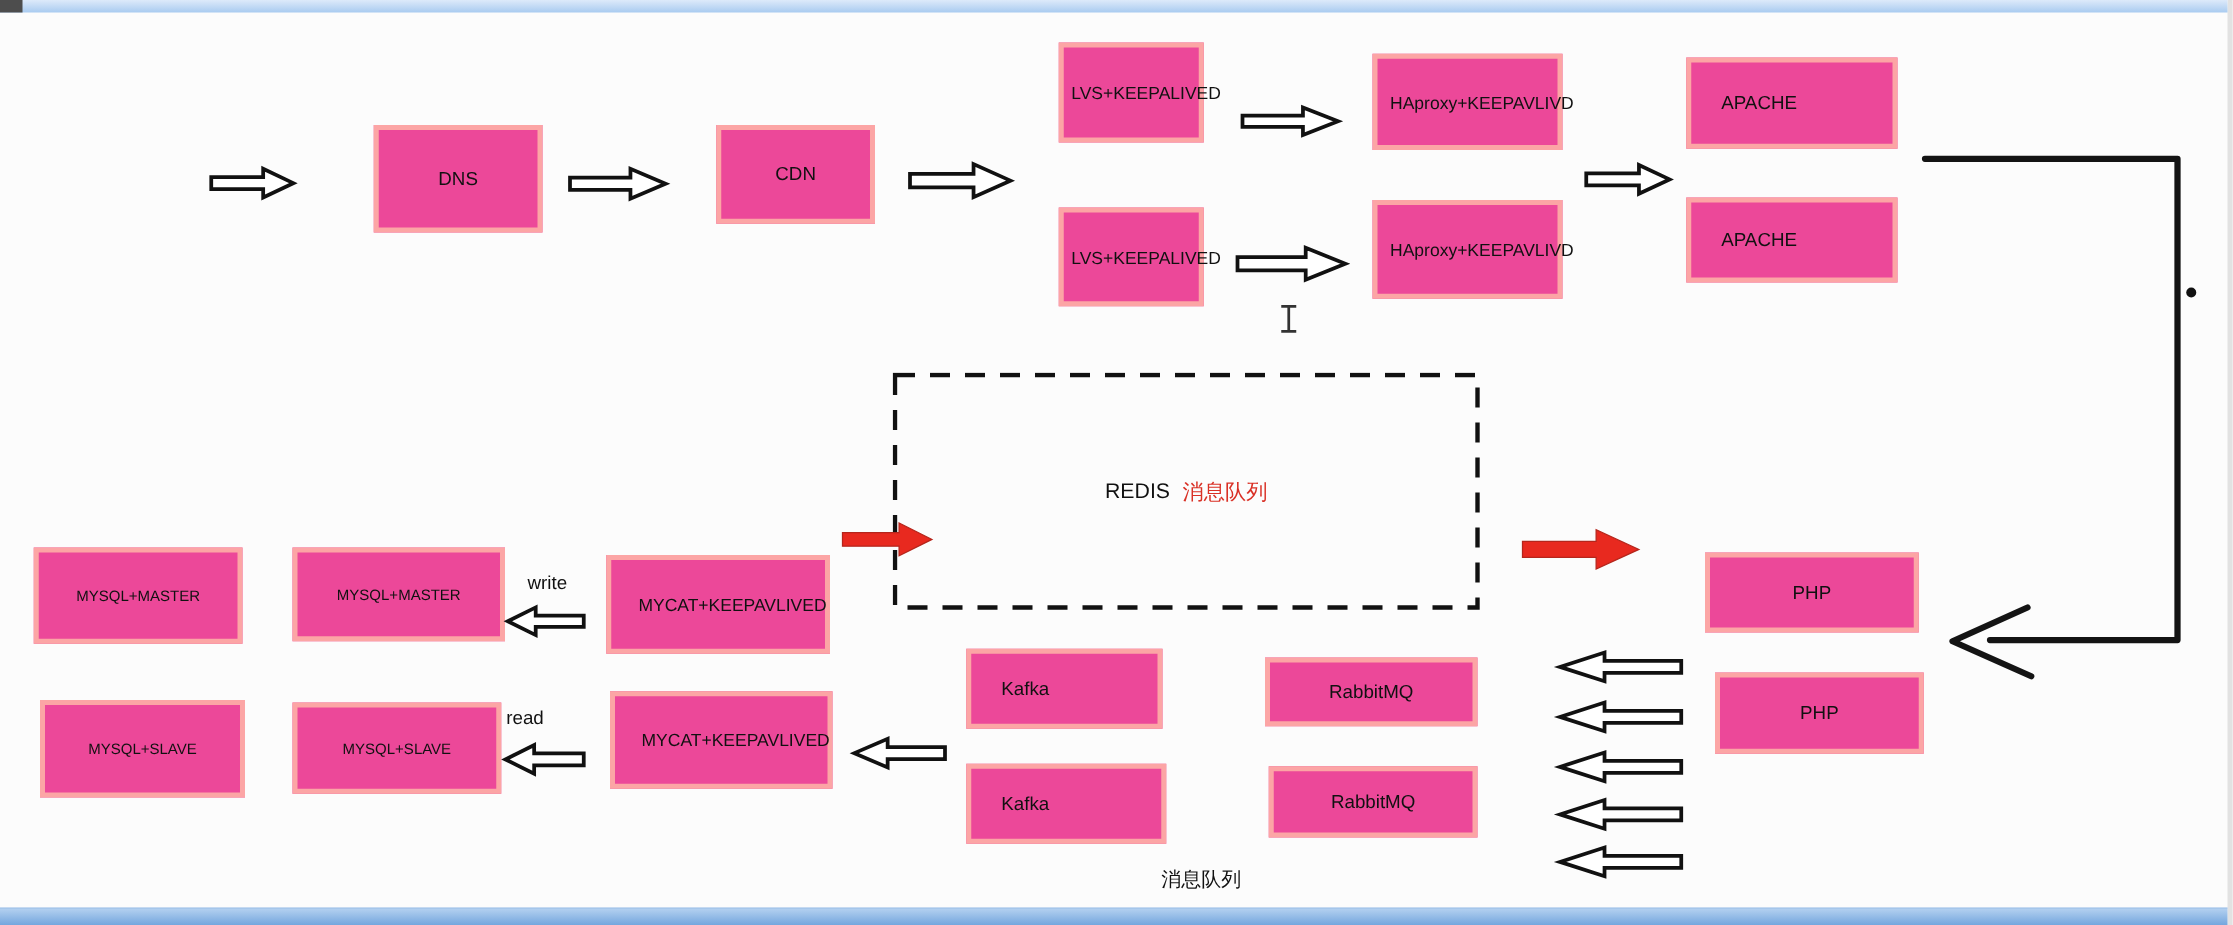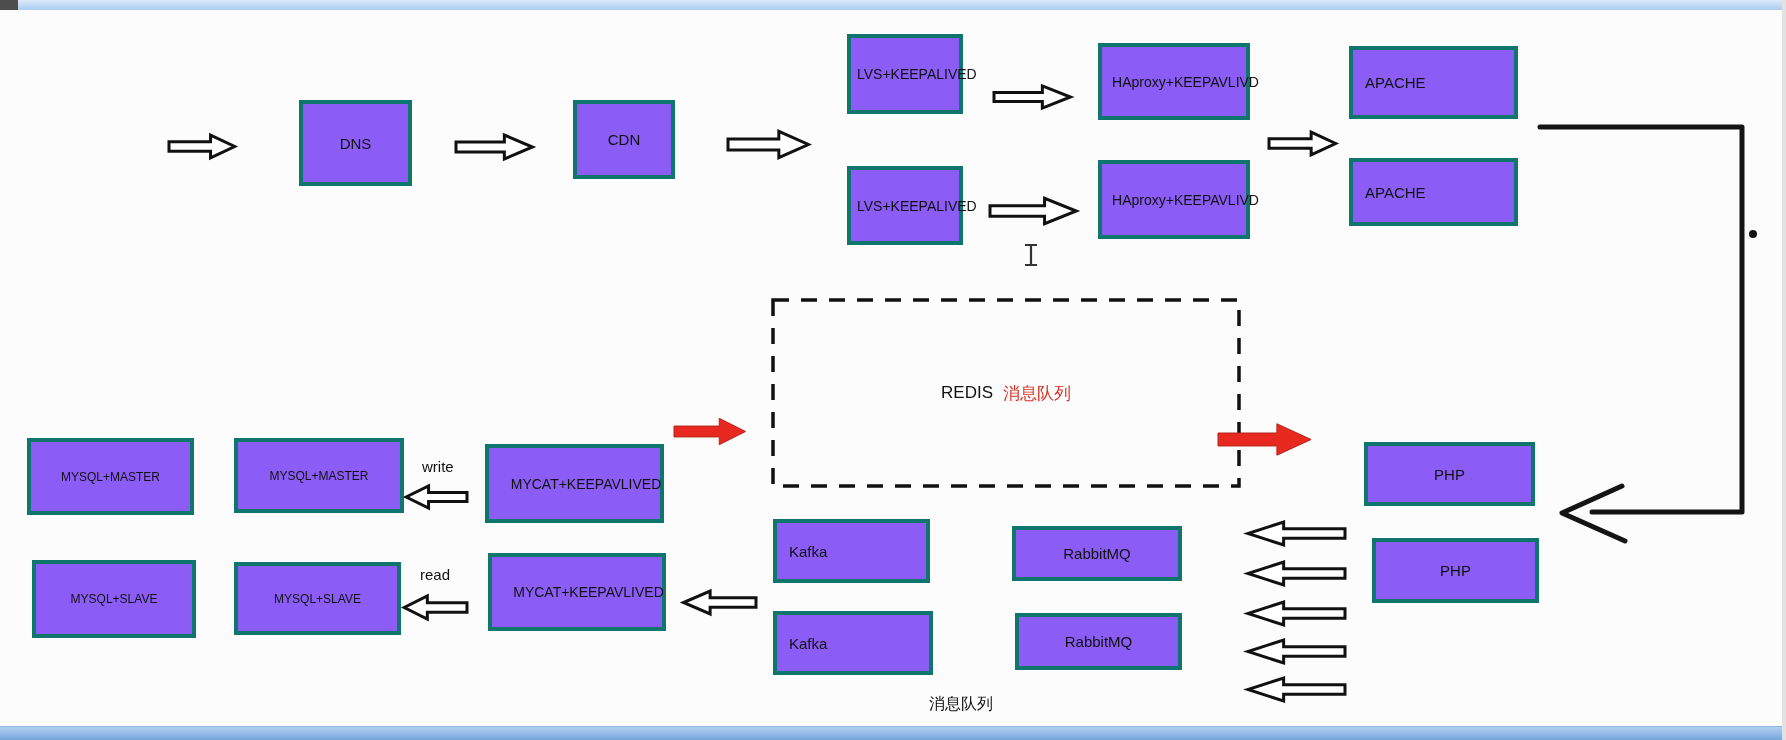--- a/index.html
+++ b/index.html
@@ -1,27 +1,27 @@
 <!DOCTYPE html>
 <html style="--red-arrow: #e8291f; --redis-sub: #d93025;"><head>
 <meta charset="utf-8">
 <style>
   html,body{margin:0;padding:0;}
   body{font-family:"Liberation Sans","DejaVu Sans",sans-serif;background:#e9e9e9;}
   .canvas{position:relative;width:1786px;height:740px;background:#fcfcfc;overflow:hidden;border-right:4px solid #e2e2e2;box-sizing:border-box;}
   .topbar{position:absolute;left:0;top:0;width:1786px;height:10px;background:linear-gradient(180deg,#ddeafa,#a9cbf0);}
   .topcap{position:absolute;left:0;top:0;width:18px;height:10px;background:#4d4d4d;}
   .bottombar{position:absolute;left:0;top:726px;width:1786px;height:14px;background:linear-gradient(180deg,#b3d0f0,#6fa3dc);border-top:1px solid #8fb8e6;}
-  .box{position:absolute;box-sizing:border-box;border:4px solid #0f766e;background:#8b5cf6;display:flex;align-items:center;justify-content:center;font-size:15px;color:#111;white-space:nowrap;}
-  .box.left{justify-content:flex-start;padding-left:12px;}
+  .box{position:absolute;box-sizing:border-box;border:4px solid #fca5a5;background:#ec4899;display:flex;align-items:center;justify-content:center;font-size:15px;color:#111;white-space:nowrap;}
+  .box.left{justify-content:flex-start;padding-left:24px;}
   .box.fs14{font-size:14px;padding-left:23px;}
   .box.fs16{font-size:12px;}
   .circle{border-radius:50%;}
   .lbl{pointer-events:none;}
-  .redis{position:absolute;left:771px;top:298px;width:470px;height:190px;}
+  .redis{position:absolute;left:714px;top:298px;width:470px;height:190px;}
   .redis svg.dash{position:absolute;left:0;top:0;width:100%;height:100%;}
   .redis-label{position:absolute;left:0;top:0;width:100%;height:100%;display:flex;align-items:center;justify-content:center;gap:10px;font-size:17px;color:#111;}
   .redis-sub{color:var(--redis-sub,#d93025);}
   .arr{position:absolute;overflow:visible;}
   .arr polygon.hollow{fill:#ffffff;stroke:#111111;stroke-width:3;vector-effect:non-scaling-stroke;}
   .arr polygon.red{fill:var(--red-arrow,#e8291f);stroke:#b5261c;stroke-width:1;vector-effect:non-scaling-stroke;}
   .small-label{position:absolute;font-size:15px;color:#111;white-space:nowrap;}
   .overlay{position:absolute;left:0;top:0;width:1786px;height:740px;pointer-events:none;}
   .overlay .stroke{fill:none;stroke:#141414;stroke-width:5;stroke-linecap:round;stroke-linejoin:round;}
 </style>
@@ -32,29 +32,29 @@
 
   <div class="topbar">
     <div class="topcap"></div>
   </div>
 
 
   <svg class="arr" style="left:169px;top:133px;width:67px;height:27px;" viewBox="0 0 100 40" preserveAspectRatio="none">
     <polygon class="hollow" points="0,13 62,13 62,3 98,20 62,37 62,27 0,27"></polygon>
   </svg>
 
-  <div class="box" style="left:299px;top:100px;width:113px;height:86px;">
+  <div class="box" style="left:299px;top:100px;width:135px;height:86px;">
     <span class="lbl">DNS</span>
   </div>
 
   <svg class="arr" style="left:456px;top:133px;width:78px;height:28px;" viewBox="0 0 100 40" preserveAspectRatio="none">
     <polygon class="hollow" points="0,13 62,13 62,3 98,20 62,37 62,27 0,27"></polygon>
   </svg>
 
-  <div class="box" style="left:573px;top:100px;width:102px;height:79px;">
+  <div class="box" style="left:573px;top:100px;width:127px;height:79px;">
     <span class="lbl">CDN</span>
   </div>
 
   <svg class="arr" style="left:728px;top:129px;width:82px;height:31px;" viewBox="0 0 100 40" preserveAspectRatio="none">
     <polygon class="hollow" points="0,13 62,13 62,3 98,20 62,37 62,27 0,27"></polygon>
   </svg>
 
   <div class="box left fs14" style="left:847px;top:34px;width:116px;height:80px;padding-left:6px;">
     <span class="lbl">LVS+KEEPALIVED</span>
   </div>
@@ -122,21 +122,21 @@
   </div>
   <div class="box fs16" style="left:234px;top:562px;width:167px;height:73px;">
     <span class="lbl">MYSQL+SLAVE</span>
   </div>
 
   <div class="small-label" style="left:422px;top:458px;">write</div>
   <svg class="arr" style="left:405px;top:484px;width:62px;height:26px;" viewBox="0 0 100 40" preserveAspectRatio="none">
     <polygon class="hollow" points="100,13 38,13 38,3 2,20 38,37 38,27 100,27"></polygon>
   </svg>
 
-  <div class="small-label" style="left:420px;top:566px;">read</div>
+  <div class="small-label" style="left:405px;top:566px;">read</div>
   <svg class="arr" style="left:403px;top:594px;width:64px;height:27px;" viewBox="0 0 100 40" preserveAspectRatio="none">
     <polygon class="hollow" points="100,13 38,13 38,3 2,20 38,37 38,27 100,27"></polygon>
   </svg>
 
   <div class="box fs14" style="left:485px;top:444px;width:179px;height:79px;">
     <span class="lbl">MYCAT+KEEPAVLIVED</span>
   </div>
   <div class="box fs14" style="left:488px;top:553px;width:178px;height:78px;">
     <span class="lbl">MYCAT+KEEPAVLIVED</span>
   </div>

